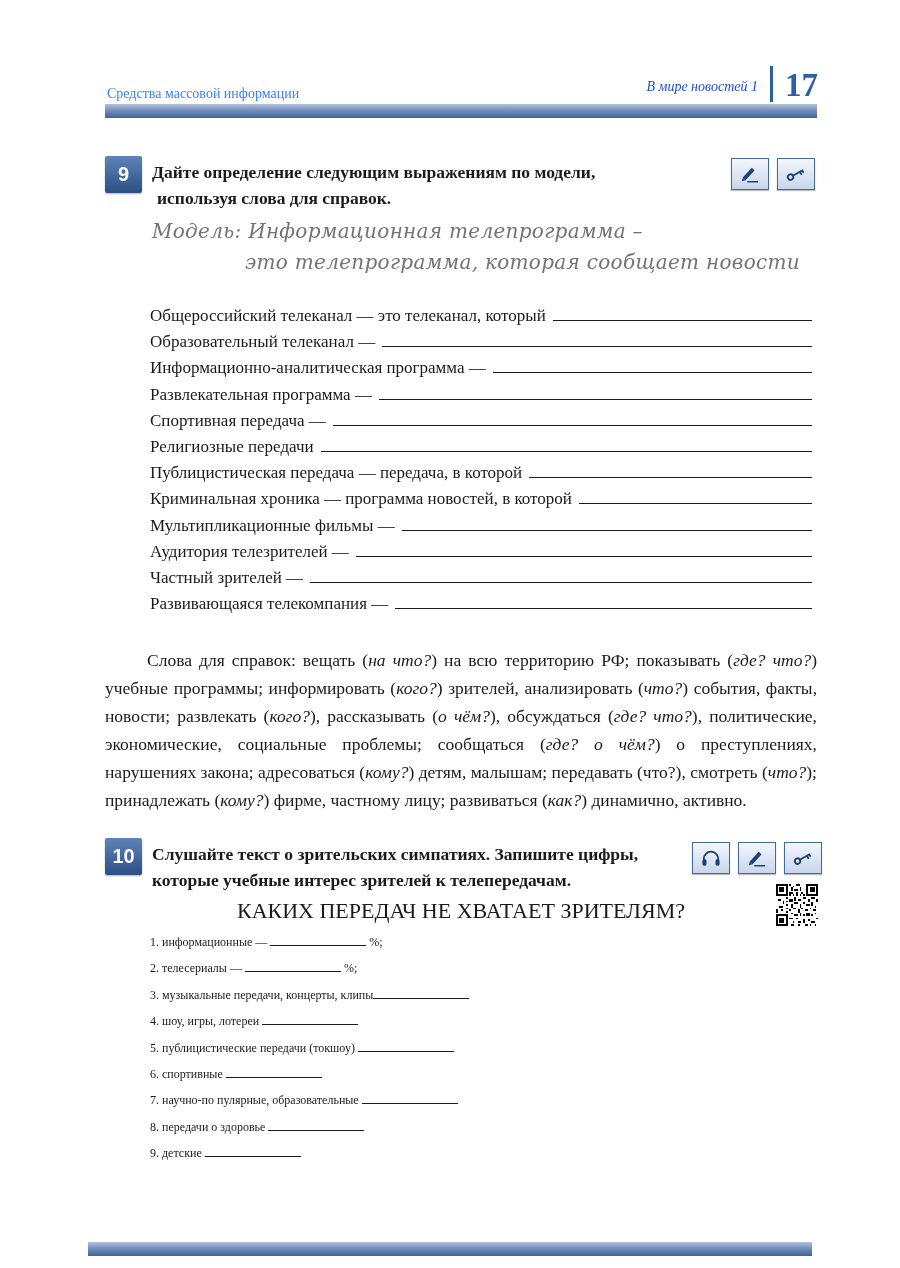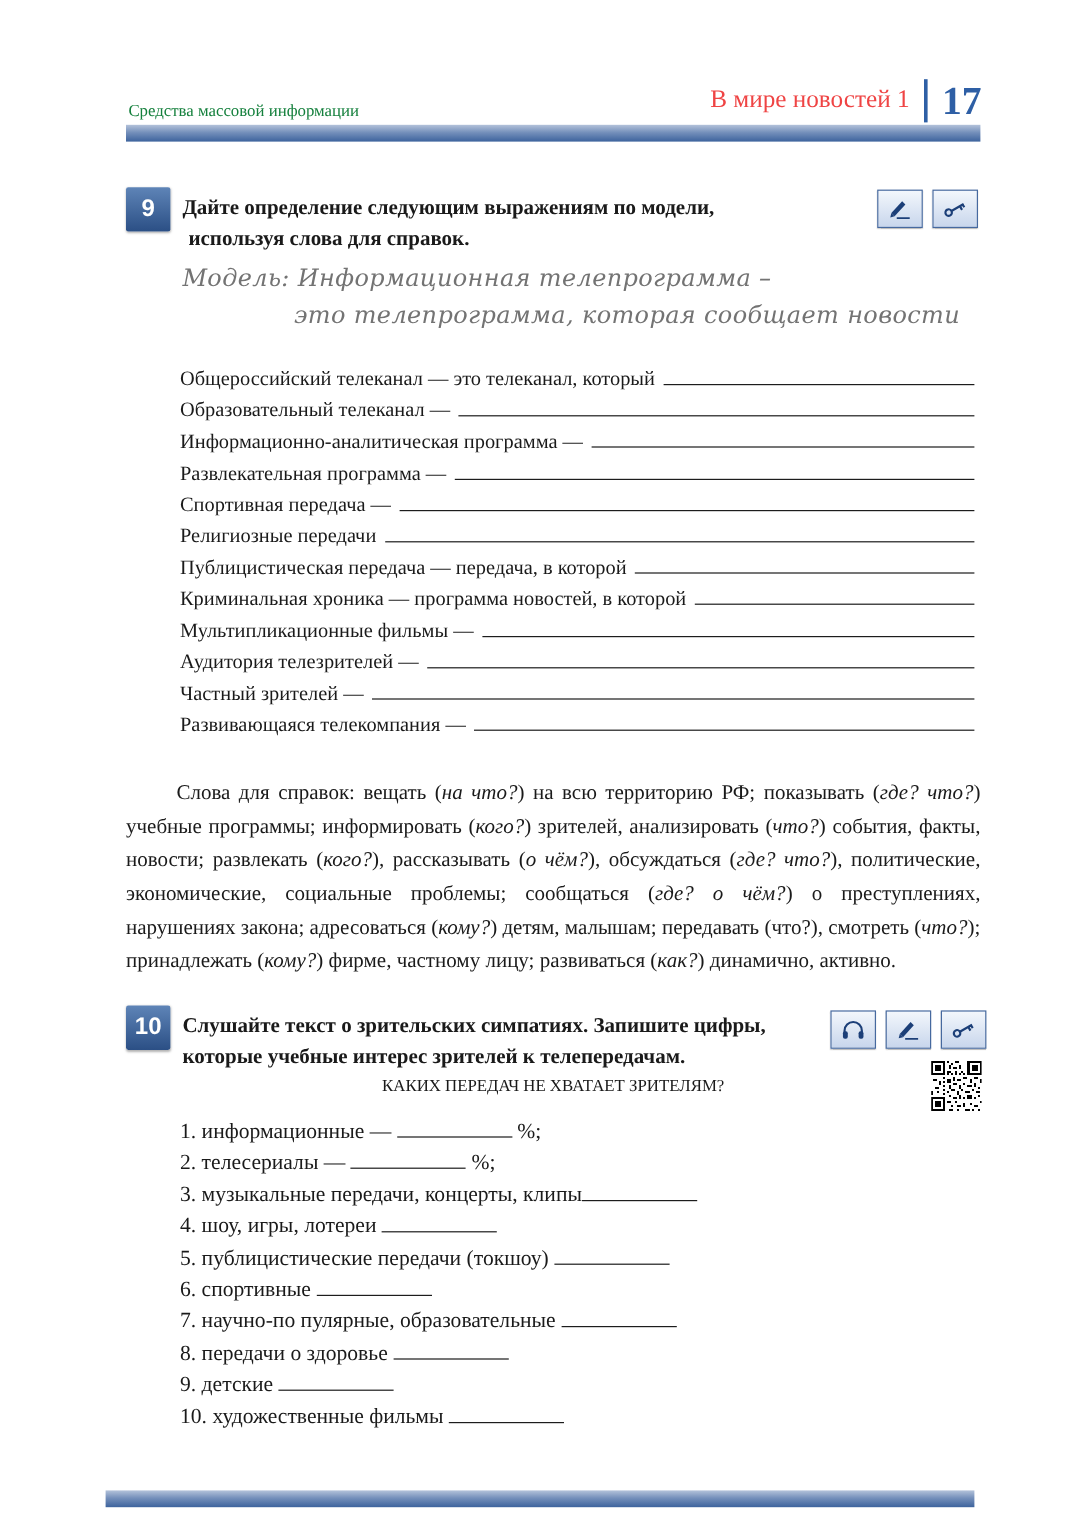--- a/index.html
+++ b/index.html
@@ -1,22 +1,22 @@
 <!DOCTYPE html>
 <html><head>
 <meta charset="utf-8">
 <style>
   html,body{margin:0;padding:0;background:#fff;}
   .page{position:relative;width:900px;height:1268px;background:#ffffff;overflow:hidden;
         font-family:"Liberation Serif",serif;color:#1a1a1a;}
 
   
-  .running-head-left{position:absolute;left:107px;top:86px;font-size:14px;color:#15803d;}
+  .running-head-left{position:absolute;left:107px;top:86px;font-size:14px;color:#3b82f6;}
   .running-head-right{position:absolute;right:82px;top:66px;display:flex;align-items:flex-end;gap:12px;}
-  .chapter{font-size:21px;padding-bottom:7px;color:#ef4444;}
+  .chapter{font-style:italic;font-size:14px;padding-bottom:7px;color:#1d4ed8;}
   .hdr-divider{width:3px;height:36px;background:#2e5fa5;}
   .pagenum{font-size:33px;font-weight:bold;color:#2e5fa5;line-height:1;font-family:"Liberation Serif",serif;}
 
   .bar{position:absolute;height:14px;background:linear-gradient(180deg,#b3c2da 0%,#7590bb 45%,#3d639d 100%);}
   .top-bar{left:105px;top:104px;width:712px;}
   .bottom-bar{left:88px;top:1242px;width:724px;}
 
   
   .ex-badge{position:absolute;width:37px;height:37px;border-radius:2px;
             background:linear-gradient(180deg,#5e84b7 0%,#2b4f85 100%);
@@ -46,22 +46,22 @@
   
   #def-lines{position:absolute;left:150px;top:306px;width:662px;}
   .def-line{display:flex;align-items:baseline;height:26.2px;font-size:17px;}
   .blank-fill{flex:1;margin-left:7px;height:10px;border-bottom:1.3px solid #1c1c1c;}
 
   
   #refs{position:absolute;left:105px;top:622px;width:712px;font-size:17.5px;
         line-height:28px;text-align:justify;text-indent:42px;margin-top:24px;}
 
   
-  #title10{position:absolute;left:105px;top:898px;width:712px;text-align:center;font-size:14px;}
-  #items{position:absolute;left:150px;top:929px;font-size:18px;font-family:Liberation Serif, serif;}
+  #title10{position:absolute;left:105px;top:898px;width:712px;text-align:center;font-size:22px;}
+  #items{position:absolute;left:150px;top:929px;font-size:12px;font-family:Liberation Serif, serif;}
   .item{line-height:26.4px;height:26.4px;}
   .blank-fixed{display:inline-block;width:96px;height:10px;border-bottom:1.3px solid #1c1c1c;}
 </style>
 </head>
 <body>
 
 <div class="page">
 
   <div class="running-head-left">Средства массовой информации</div>
   <div class="running-head-right">
@@ -277,18 +277,17 @@
   <div id="items">
     <div class="item"><span>1. информационные — </span><span class="blank-fixed"></span><span> %;</span></div>
     <div class="item"><span>2. телесериалы — </span><span class="blank-fixed"></span><span> %;</span></div>
     <div class="item"><span>3. музыкальные передачи, концерты, клипы</span><span class="blank-fixed"></span><span></span></div>
     <div class="item"><span>4. шоу, игры, лотереи </span><span class="blank-fixed"></span><span></span></div>
     <div class="item"><span>5. публицистические передачи (токшоу) </span><span class="blank-fixed"></span><span></span></div>
     <div class="item"><span>6. спортивные </span><span class="blank-fixed"></span><span></span></div>
     <div class="item"><span>7. научно-по пулярные, образовательные </span><span class="blank-fixed"></span><span></span></div>
     <div class="item"><span>8. передачи о здоровье </span><span class="blank-fixed"></span><span></span></div>
     <div class="item"><span>9. детские </span><span class="blank-fixed"></span><span></span></div>
-    <div class="item"><span>10. художественные фильмы </span><span class="blank-fixed"></span><span></span></div>
   </div>
 
   <div class="bar bottom-bar"></div>
 
 </div>
 
 </body></html>

